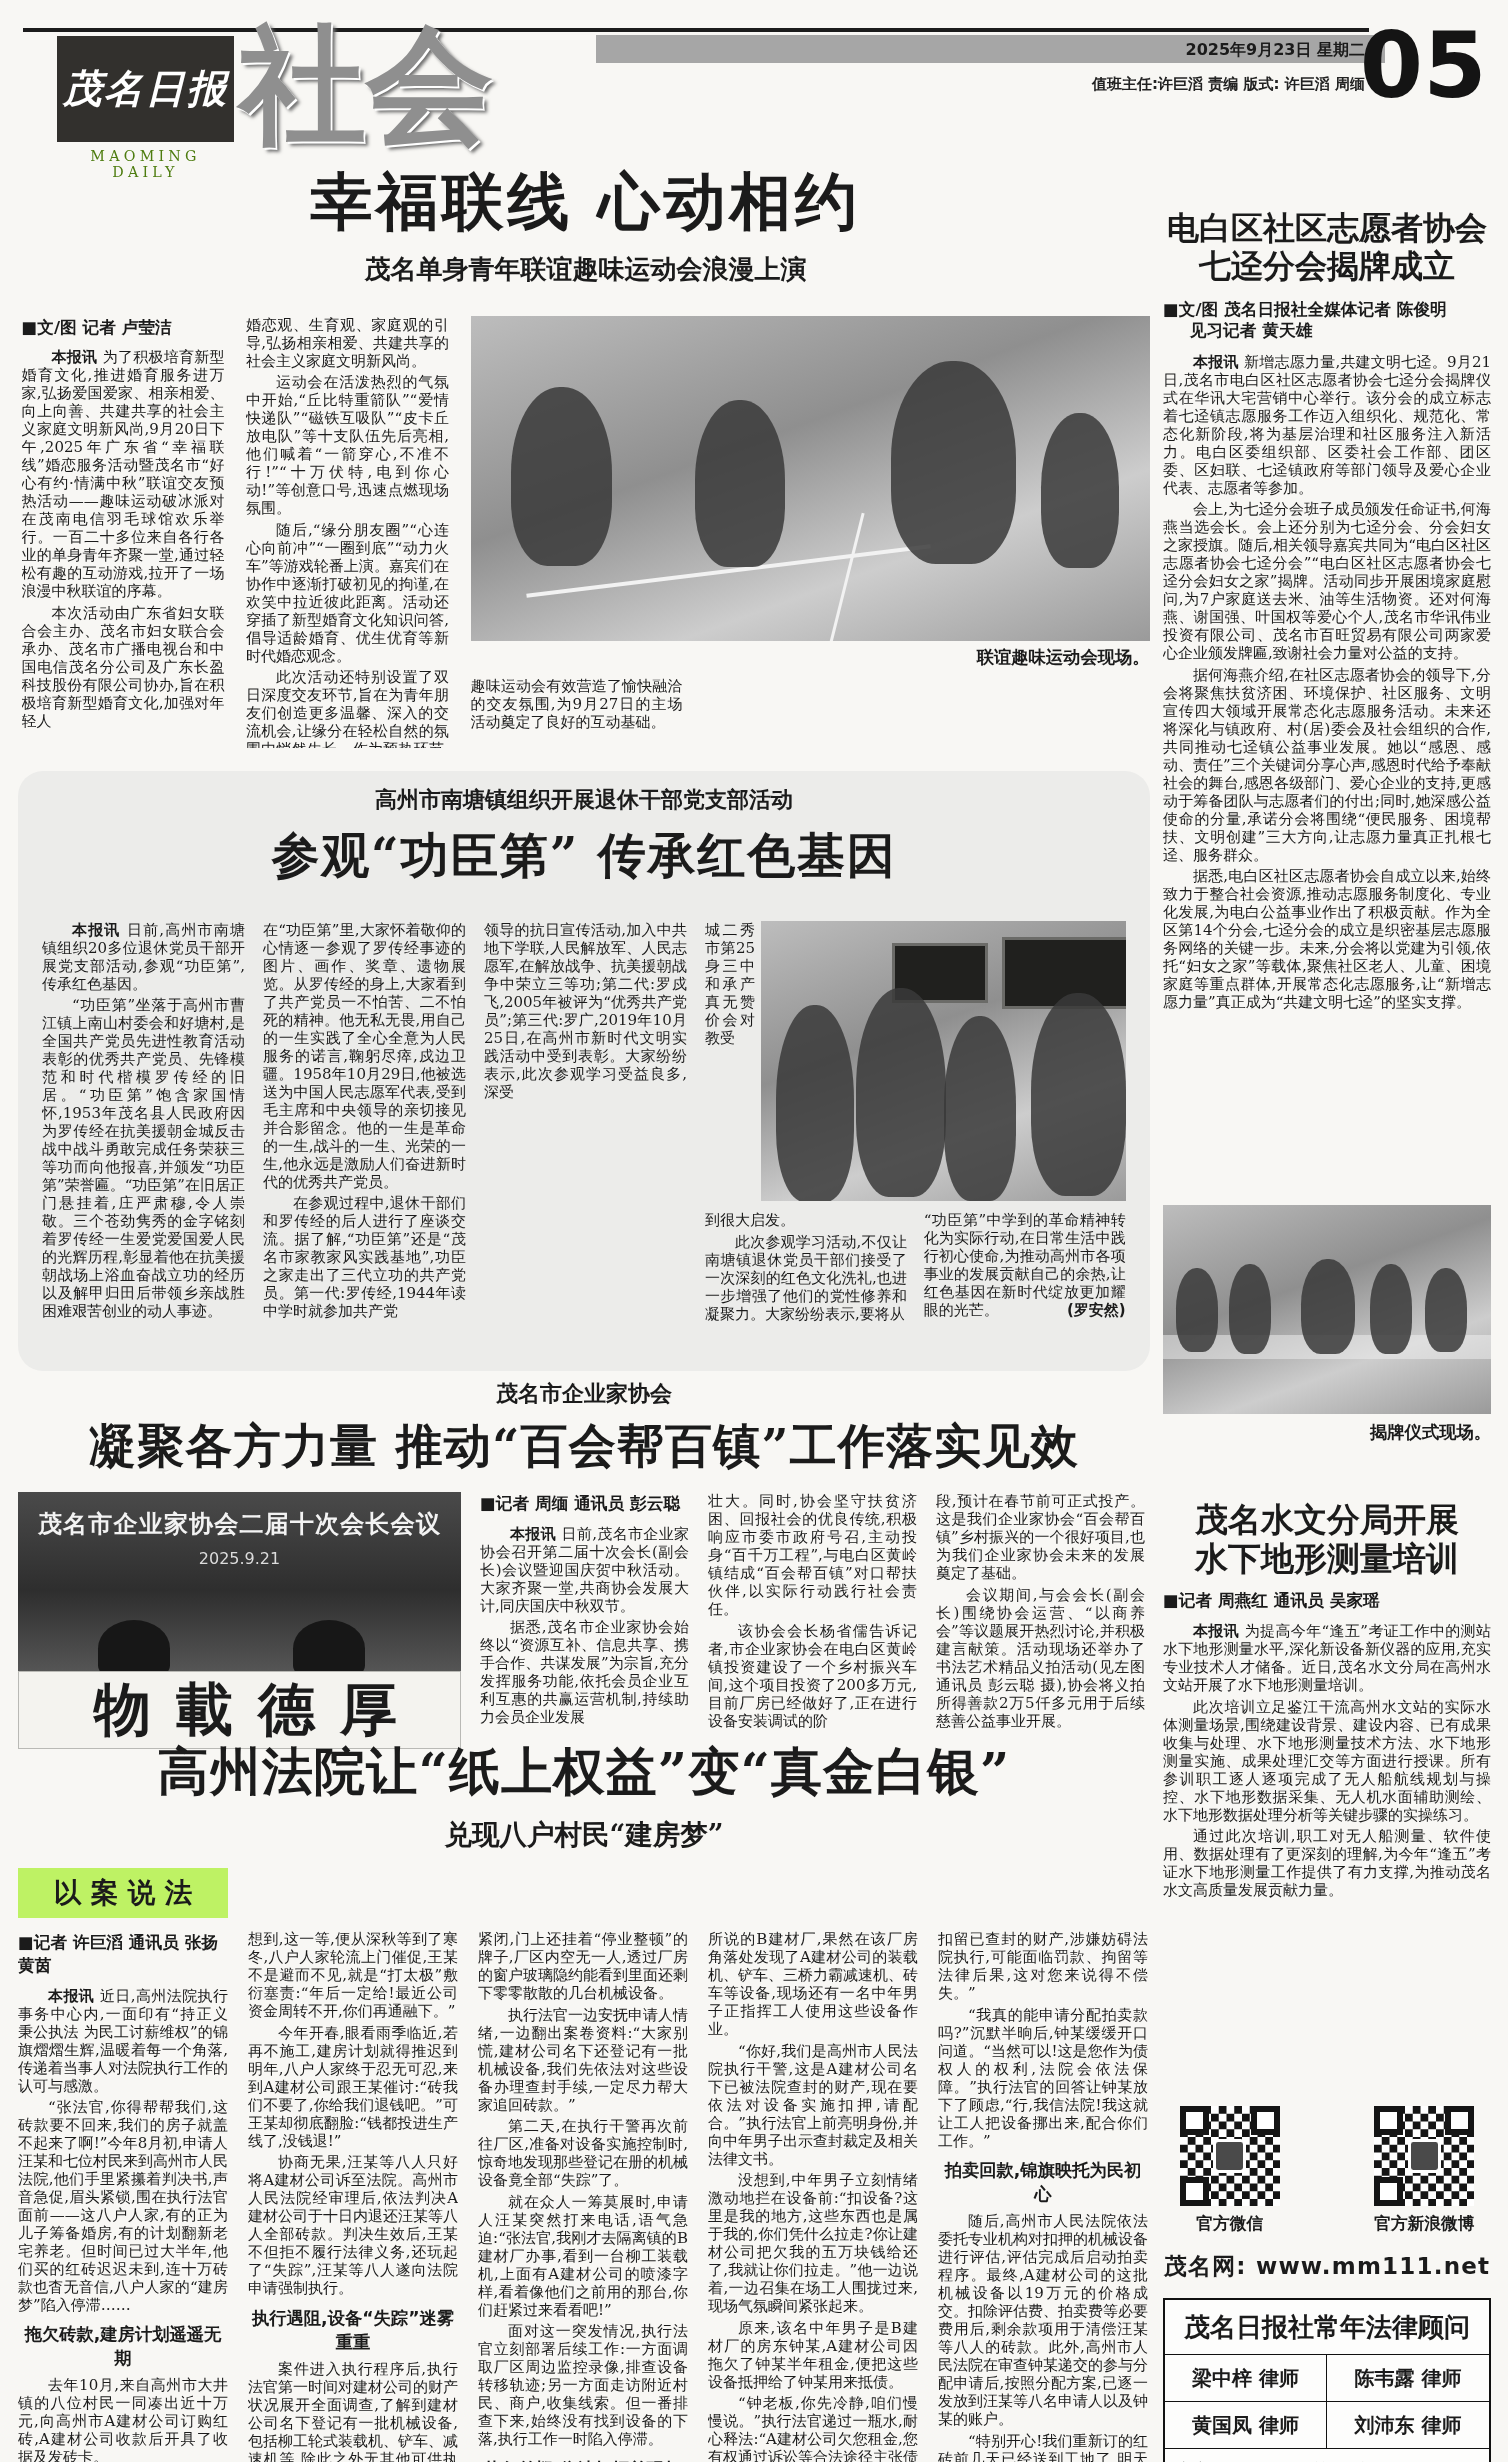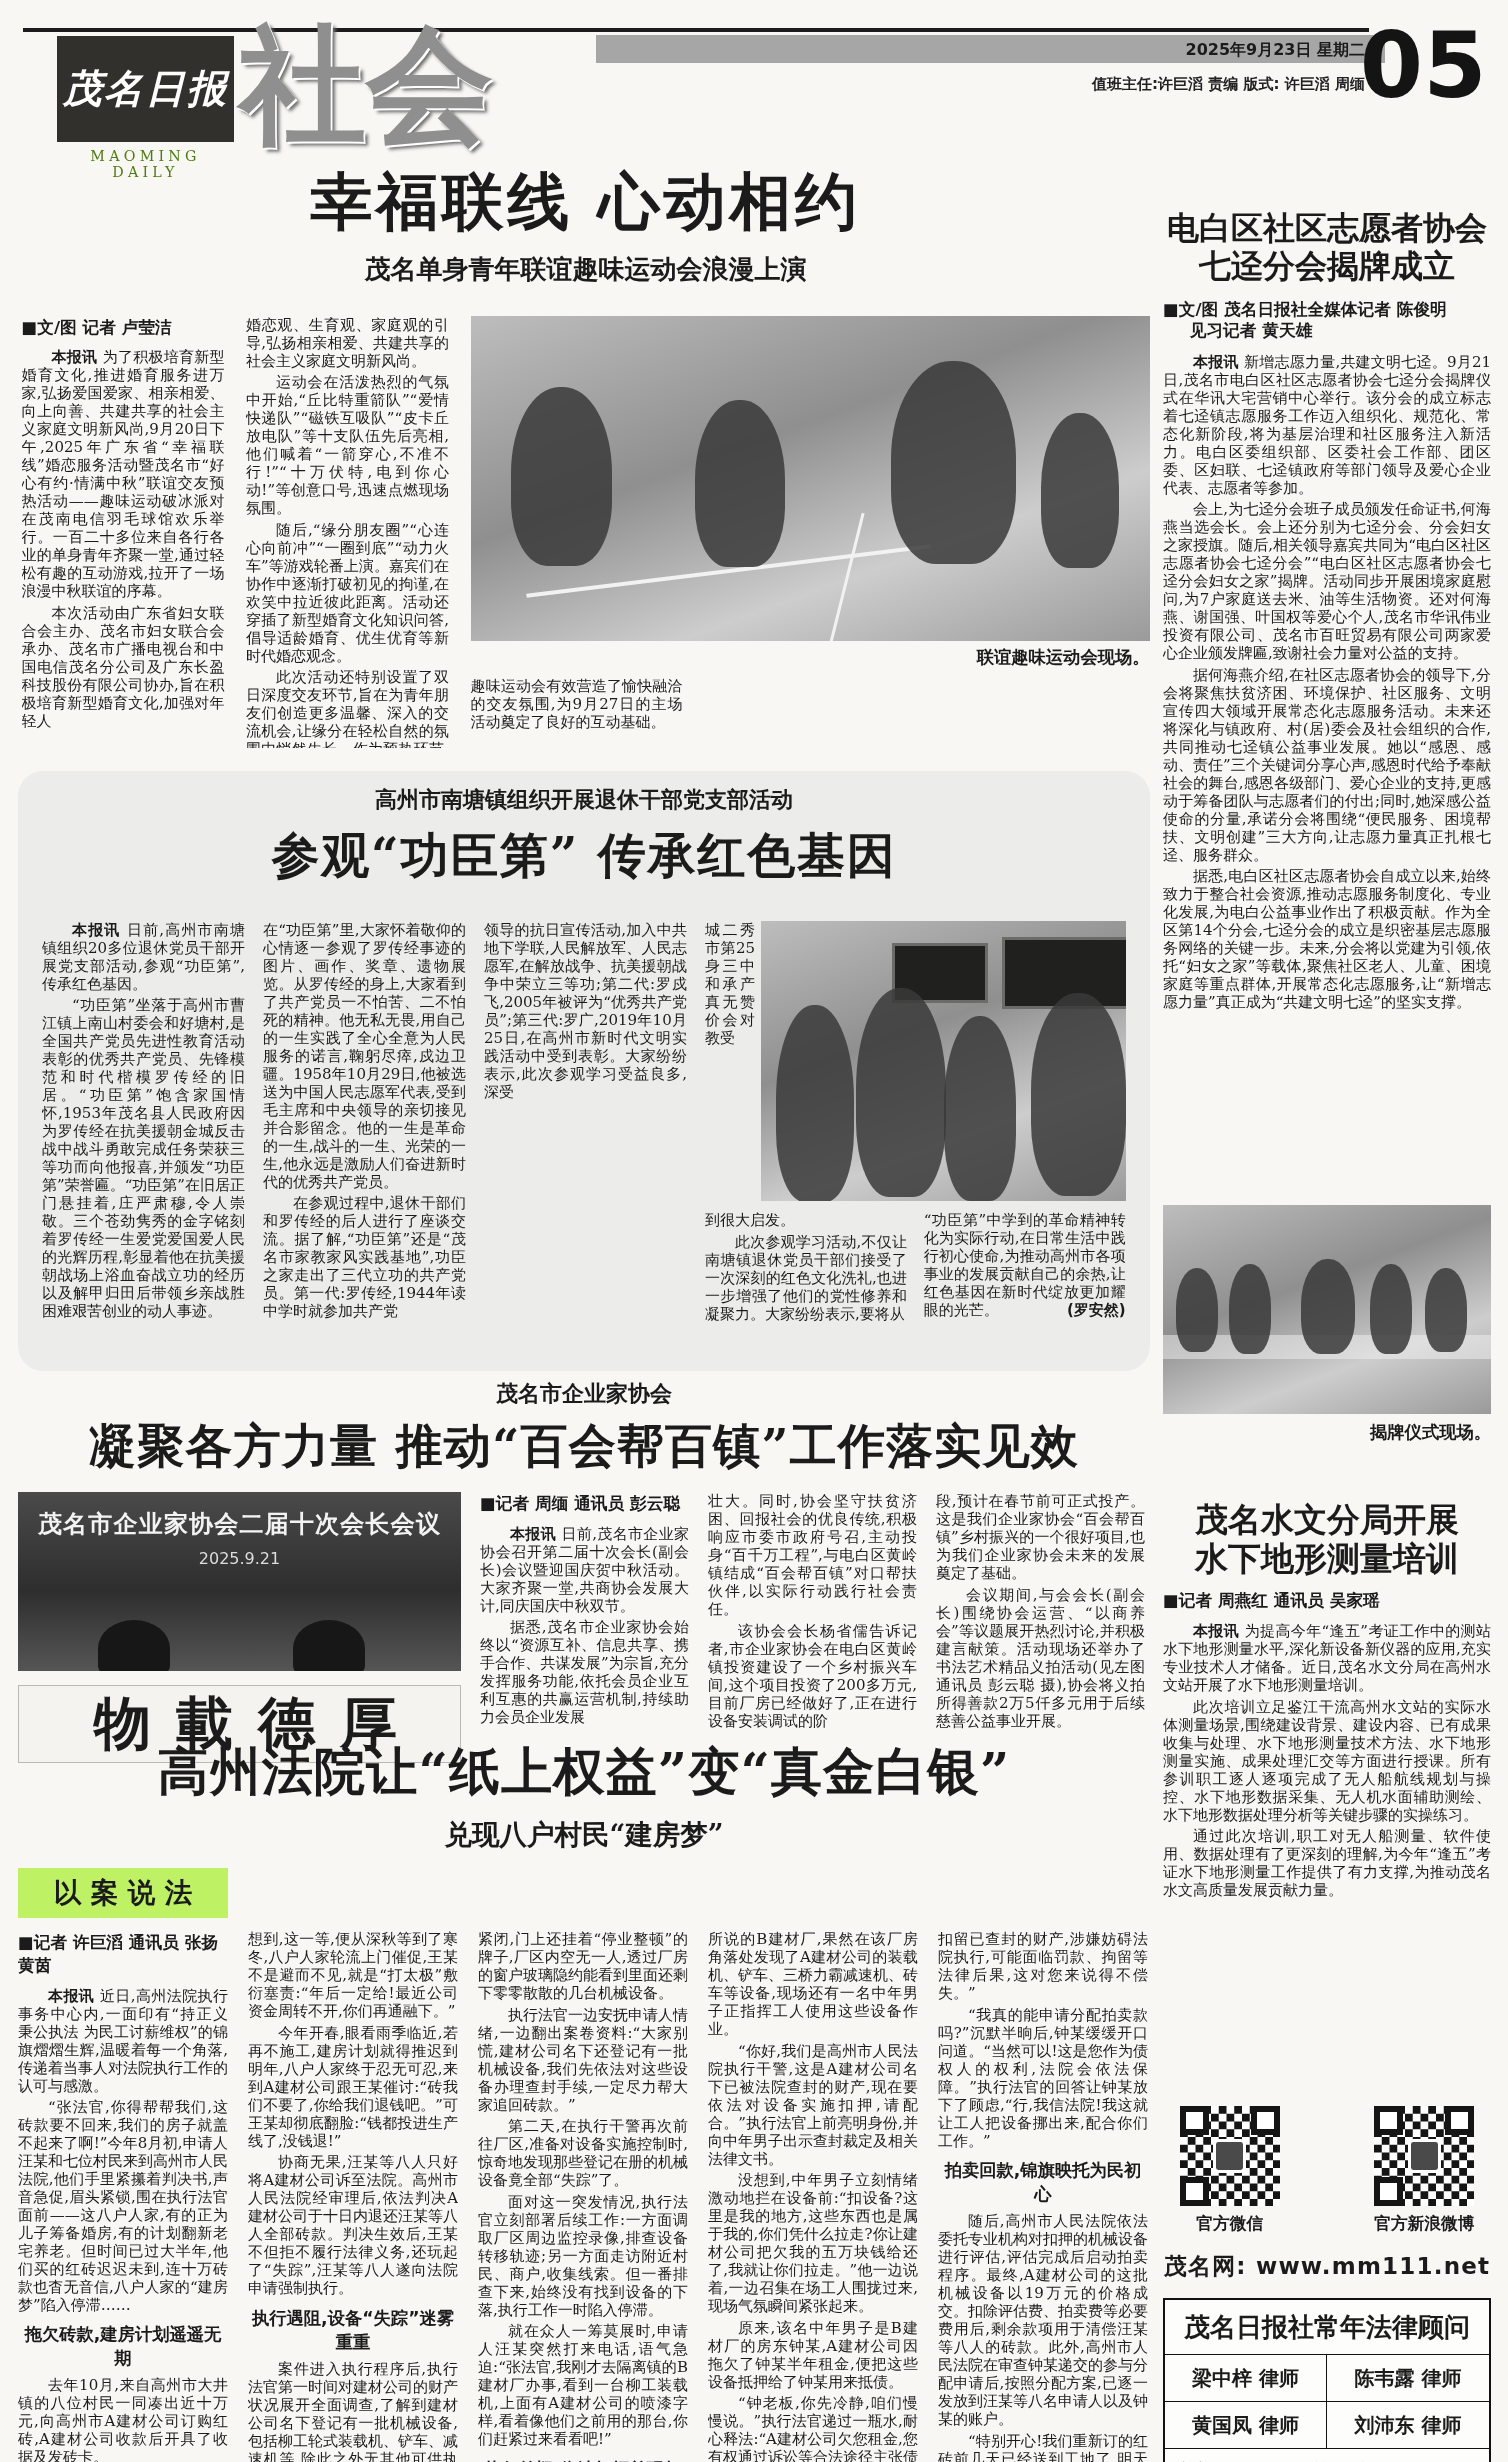--- a/index.html
+++ b/index.html
@@ -93,21 +93,21 @@
   #art3{position:absolute;left:18px;top:1379px;width:1132px;}
   .h3line{font-size:47px;font-weight:900;text-align:center;letter-spacing:1.2px;margin:6px 0 0 0;}
   .a3-body{display:flex;gap:19px;margin-top:14.3px;}
   .a3photo{width:443px;}
   .ph3{width:100%;height:179px;background:linear-gradient(180deg,#4a4a4a,#2e2e2e 55%,#555);position:relative;overflow:hidden;}
   .ph3-banner{color:#f3f3f3;font-family:"DejaVu Sans","Liberation Sans",sans-serif;font-weight:700;
         font-size:24px;text-align:center;padding-top:15.5px;letter-spacing:1.2px;}
   .ph3-date{color:#dcdcdc;font-family:"DejaVu Sans","Liberation Sans",sans-serif;font-size:16px;
         text-align:center;margin-top:9.5px;}
   .head-sil{position:absolute;width:72px;height:57px;background:#171717;border-radius:50% 50% 20% 20%;bottom:-6px;}
-  .callig{width:100%;height:78px;margin-top:14px;background:#f4f3ef;border:1.2px solid #b9b9b5;
+  .callig{width:100%;height:78px;margin-top:0;background:#f4f3ef;border:1.2px solid #b9b9b5;
         box-sizing:border-box;display:flex;align-items:center;justify-content:center;
         font-size:57px;font-weight:900;letter-spacing:25px;text-indent:25px;padding-left:12px;}
   .a3col{width:209px;height:263px;}
   
   #art4{position:absolute;left:18px;top:1738px;width:1132px;}
   .h4line{font-size:51px;font-weight:900;text-align:center;letter-spacing:1.2px;margin:0;}
   .h4sub{font-size:27.5px;font-weight:600;text-align:center;margin:9.5px 0 0 0;}
   .a4-body{display:flex;gap:20px;margin-top:15.5px;}
   .a4col{width:210px;height:615px;}
   .a4col.pad{padding-top:62px;box-sizing:border-box;}
@@ -264,22 +264,22 @@
           <p class="para cont">想到,这一等,便从深秋等到了寒冬,八户人家轮流上门催促,王某不是避而不见,就是“打太极”敷衍塞责:“年后一定给!最近公司资金周转不开,你们再通融下。”</p>
           <p class="para">今年开春,眼看雨季临近,若再不施工,建房计划就得推迟到明年,八户人家终于忍无可忍,来到A建材公司跟王某催讨:“砖我们不要了,你给我们退钱吧。”可王某却彻底翻脸:“钱都投进生产线了,没钱退!”</p>
           <p class="para">协商无果,汪某等八人只好将A建材公司诉至法院。高州市人民法院经审理后,依法判决A建材公司于十日内退还汪某等八人全部砖款。判决生效后,王某不但拒不履行法律义务,还玩起了“失踪”,汪某等八人遂向法院申请强制执行。</p>
           <div class="subhead">执行遇阻,设备“失踪”迷雾重重</div>
           <p class="para">案件进入执行程序后,执行法官第一时间对建材公司的财产状况展开全面调查,了解到建材公司名下登记有一批机械设备,包括柳工轮式装载机、铲车、减速机等,除此之外无其他可供执行的财产。</p>
         </div>
       <div class="a4col pad clip">
           <p class="para cont">紧闭,门上还挂着“停业整顿”的牌子,厂区内空无一人,透过厂房的窗户玻璃隐约能看到里面还剩下零零散散的几台机械设备。</p>
           <p class="para">执行法官一边安抚申请人情绪,一边翻出案卷资料:“大家别慌,建材公司名下还登记有一批机械设备,我们先依法对这些设备办理查封手续,一定尽力帮大家追回砖款。”</p>
           <p class="para">第二天,在执行干警再次前往厂区,准备对设备实施控制时,惊奇地发现那些登记在册的机械设备竟全部“失踪”了。</p>
+          <p class="para">就在众人一筹莫展时,申请人汪某突然打来电话,语气急迫:“张法官,我刚才去隔离镇的B建材厂办事,看到一台柳工装载机,上面有A建材公司的喷漆字样,看着像他们之前用的那台,你们赶紧过来看看吧!”</p>
           <p class="para">面对这一突发情况,执行法官立刻部署后续工作:一方面调取厂区周边监控录像,排查设备转移轨迹;另一方面走访附近村民、商户,收集线索。但一番排查下来,始终没有找到设备的下落,执行工作一时陷入停滞。</p>
-          <p class="para">就在众人一筹莫展时,申请人汪某突然打来电话,语气急迫:“张法官,我刚才去隔离镇的B建材厂办事,看到一台柳工装载机,上面有A建材公司的喷漆字样,看着像他们之前用的那台,你们赶紧过来看看吧!”</p>
           <div class="subhead">执行答疑,依法扣押兑现权益</div>
         </div>
       <div class="a4col pad clip">
           <p class="para cont">所说的B建材厂,果然在该厂房角落处发现了A建材公司的装载机、铲车、三桥力霸减速机、砖车等设备,现场还有一名中年男子正指挥工人使用这些设备作业。</p>
           <p class="para">“你好,我们是高州市人民法院执行干警,这是A建材公司名下已被法院查封的财产,现在要依法对设备实施扣押,请配合。”执行法官上前亮明身份,并向中年男子出示查封裁定及相关法律文书。</p>
           <p class="para">没想到,中年男子立刻情绪激动地拦在设备前:“扣设备?这里是我的地方,这些东西也是属于我的,你们凭什么拉走?你让建材公司把欠我的五万块钱给还了,我就让你们拉走。”他一边说着,一边召集在场工人围拢过来,现场气氛瞬间紧张起来。</p>
           <p class="para">原来,该名中年男子是B建材厂的房东钟某,A建材公司因拖欠了钟某半年租金,便把这些设备抵押给了钟某用来抵债。</p>
           <p class="para">“钟老板,你先冷静,咱们慢慢说。”执行法官递过一瓶水,耐心释法:“A建材公司欠您租金,您有权通过诉讼等合法途径主张债权,这是您的合法权益。但这些设备已被法院依法查封,属于被执行人的责任财产,必须用于清偿所有债权人的合法债务,包括汪某等八人的砖款。您私自</p>
         </div>
       <div class="a4col pad clip">

